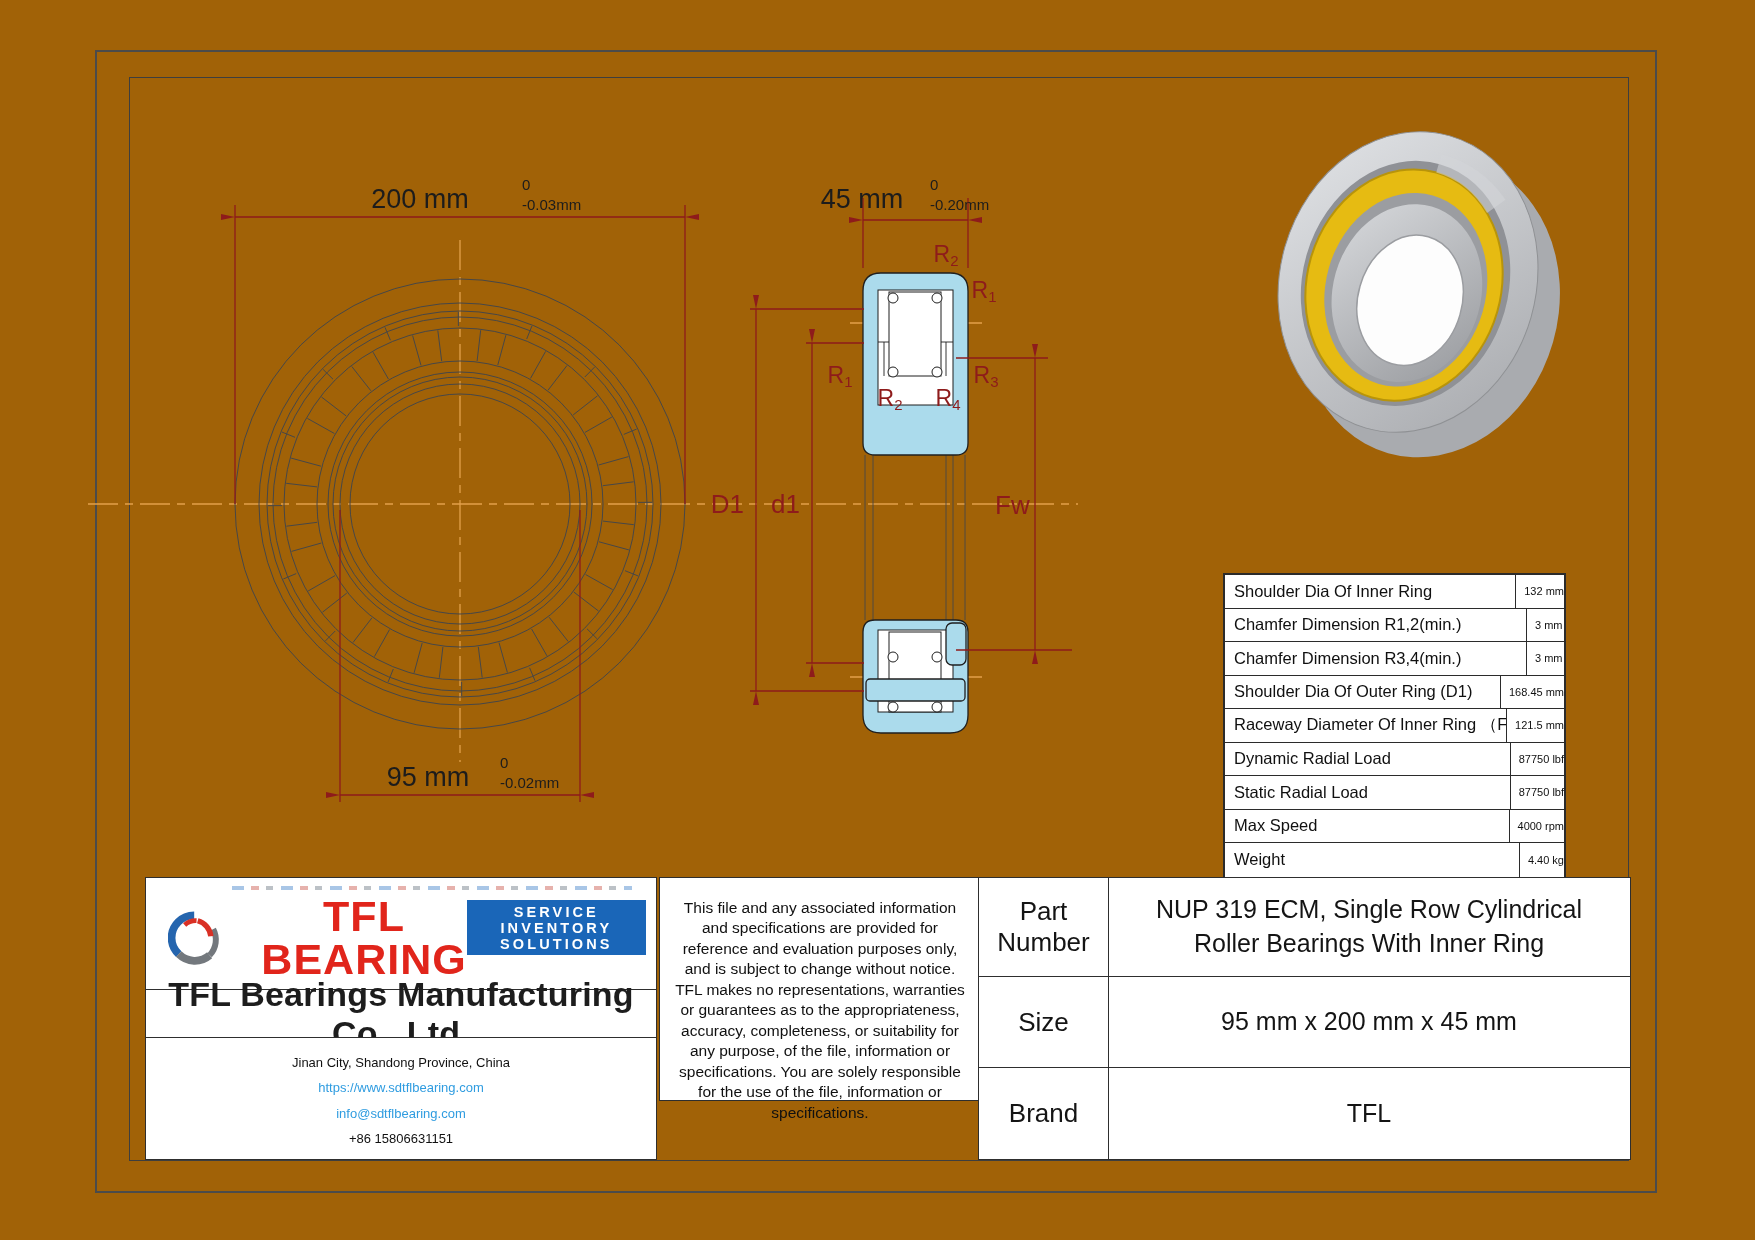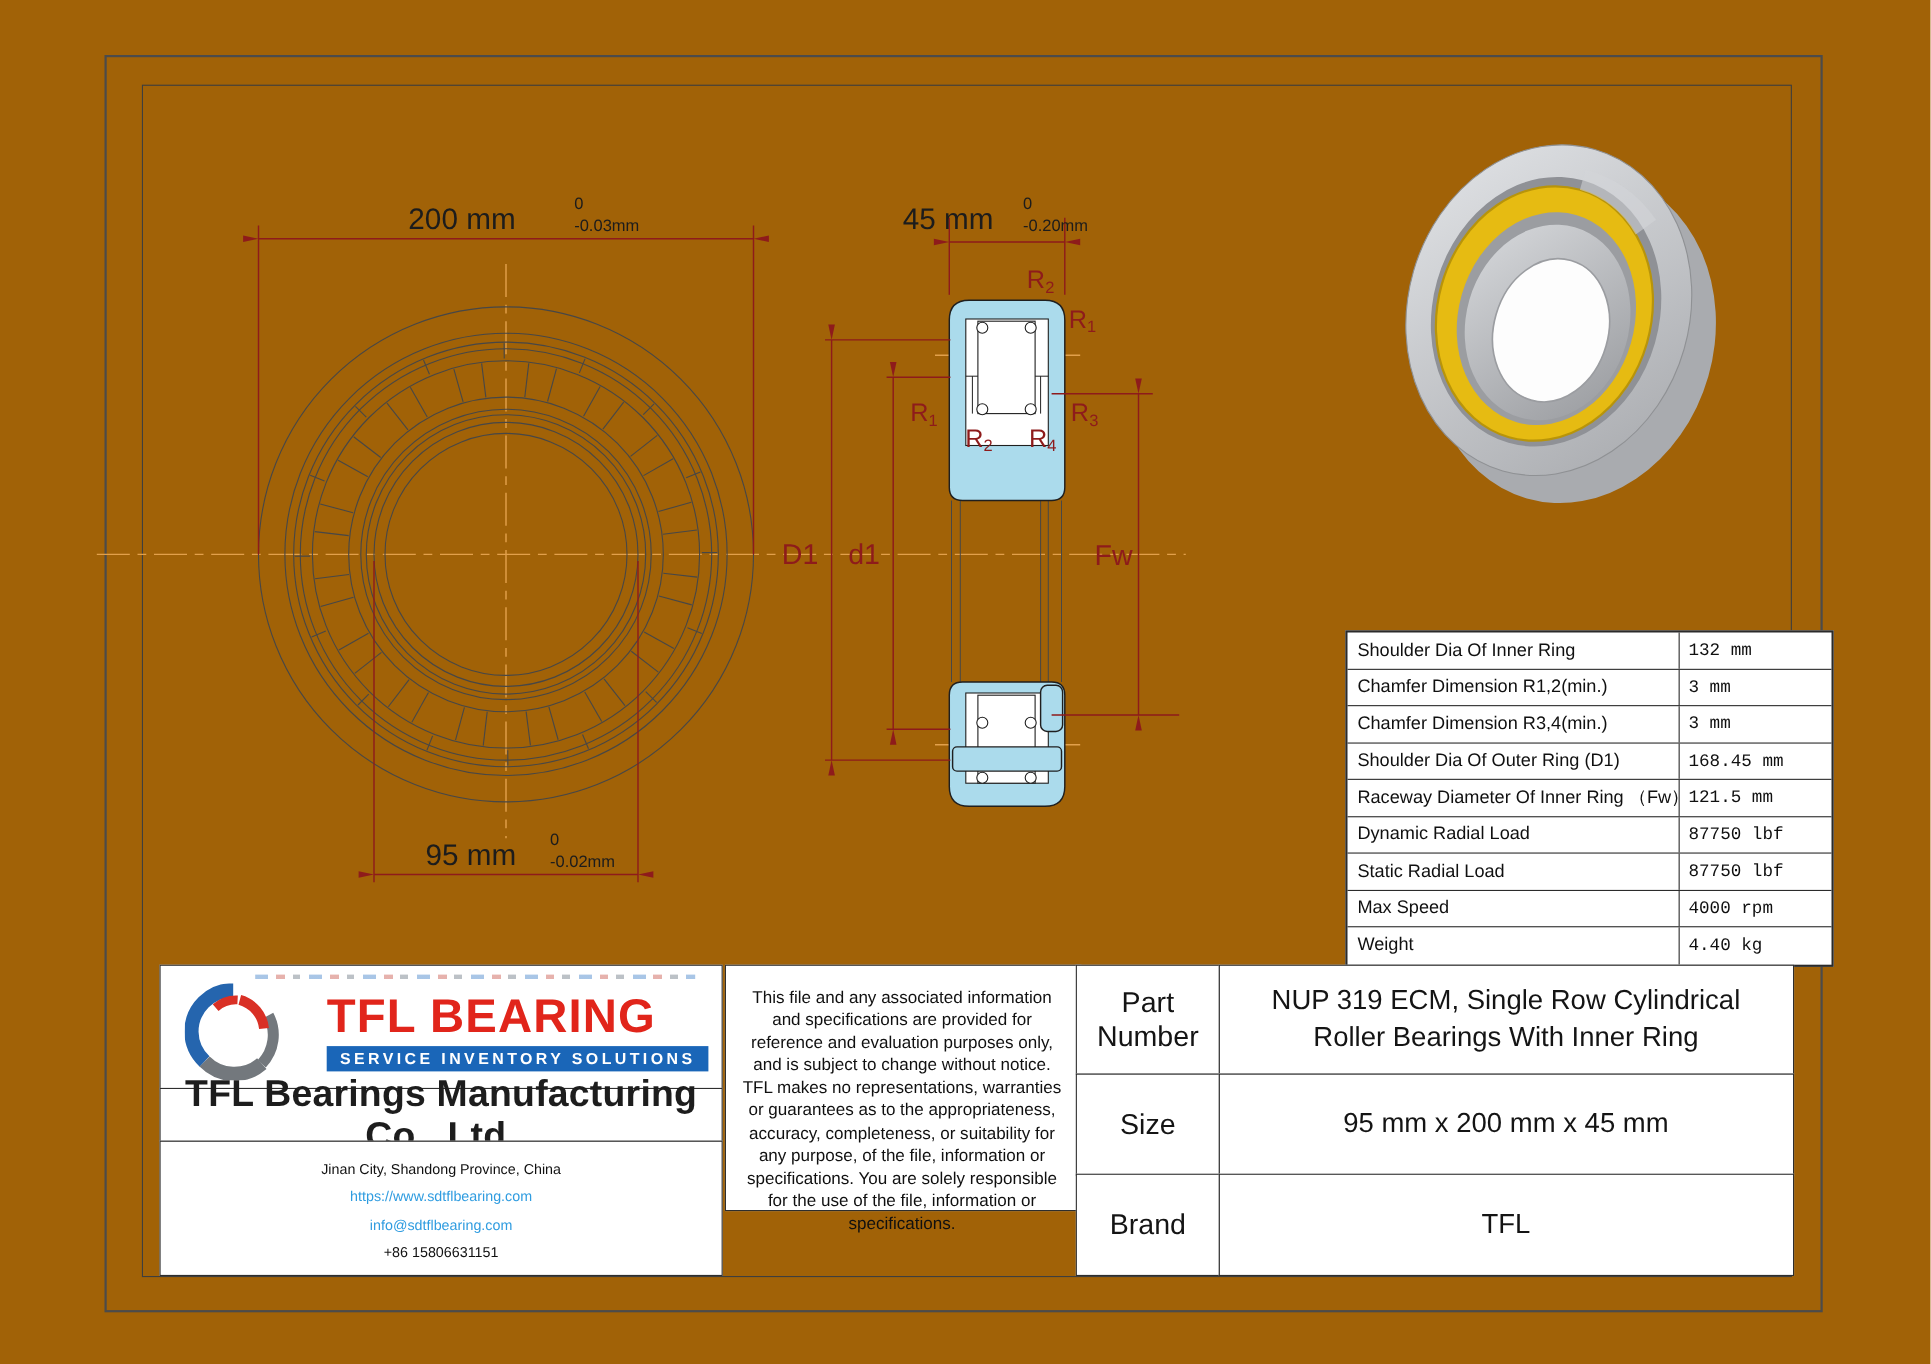--- a/index.html
+++ b/index.html
@@ -10,35 +10,35 @@
   svg{position:absolute;left:0;top:0;pointer-events:none;font-family:"Liberation Sans",sans-serif;}
   .cell{position:absolute;box-sizing:border-box;border:1.6px solid #2e2e2e;background:#fff;
         display:flex;align-items:center;justify-content:center;text-align:center;}
   .tb-label{font-size:26px;color:#141414;}
   .tb-value{font-size:25px;color:#141414;line-height:1.35;}
   .part-value{max-width:480px;}
   .logo-cell{flex-direction:column;align-items:stretch;justify-content:flex-start;padding:6px 10px 0 16px;}
   .artifact-row{height:4px;margin:2px 14px 4px 70px;opacity:.65;
      background:repeating-linear-gradient(90deg,#7aa7d9 0 12px,transparent 12px 19px,#d98880 19px 27px,transparent 27px 34px,#98a0a8 34px 41px,transparent 41px 49px);}
   .logo-row{display:flex;align-items:center;gap:14px;padding-left:6px;}
-  .logo-text-col{display:flex;flex-direction:column;align-items:flex-start;margin-left:27px;}
+  .logo-text-col{display:flex;flex-direction:row;align-items:flex-start;margin-left:27px;}
   .logo-title{font-size:43px;font-weight:bold;letter-spacing:1px;line-height:1;}
   .logo-tagline{margin-top:5px;color:#fff;font-size:14.5px;font-weight:bold;letter-spacing:3.1px;
                 padding:4px 12px 3px 12px;}
   .company{font-size:34px;font-weight:bold;color:#1d1d1d;letter-spacing:.2px;}
   .contact-cell{flex-direction:column;justify-content:flex-start;padding-top:12px;font-size:13px;line-height:25.5px;}
   .contact-link{text-decoration:none;}
   .disclaimer-cell{padding:20px 14px;align-items:flex-start;}
   .disclaimer{font-size:15.5px;line-height:1.32;color:#101010;}
   .spec-table{position:absolute;box-sizing:border-box;border:2px solid #2b2b2b;background:#fff;}
   .spec-row{display:flex;box-sizing:border-box;border-bottom:1.4px solid #2b2b2b;height:33.5px;}
   .spec-row:last-child{border-bottom:none;}
   .spec-label{box-sizing:border-box;width:302px;border-right:1.4px solid #2b2b2b;
               display:flex;align-items:center;padding-left:9px;font-size:16.5px;color:#101010;white-space:nowrap;overflow:hidden;}
-  .spec-value{flex:1;display:flex;align-items:center;padding-left:8px;font-size:16px;color:#101010;white-space:nowrap;font-family:Liberation Mono, monospace;}
+  .spec-value{flex:1;display:flex;align-items:center;padding-left:8px;font-size:11px;color:#101010;white-space:nowrap;}
 </style>
 </head>
 <body>
 
 <div class="sheet">
 
   <div class="frame" style="left:95px;top:50px;width:1562px;height:1143px;"></div>
   <div class="frame inner" style="left:129px;top:77px;width:1500px;height:1084px;"></div>
 
   <svg width="1755" height="1240" viewBox="0 0 1755 1240">
@@ -222,21 +222,21 @@
       <ellipse cx="1408" cy="282" rx="128" ry="152" fill="url(#metal)" stroke="#8f9194" stroke-width="1"></ellipse>
       <ellipse cx="1406" cy="284" rx="103" ry="124" fill="#8f9196"></ellipse>
       <ellipse cx="1405" cy="286" rx="97" ry="117" fill="#e6bb12" stroke="#b8940a" stroke-width="2"></ellipse>
       <ellipse cx="1408" cy="290" rx="80" ry="98" fill="#9b9da1"></ellipse>
       <ellipse cx="1410" cy="293" rx="74" ry="90" fill="url(#metal2)"></ellipse>
       <ellipse cx="1415" cy="299" rx="52" ry="66" fill="#fdfdfd" stroke="#9b9da1" stroke-width="1.5"></ellipse>
       <path d="M1405,169 a97,117 0 0 1 60,25 l14,-18 a128,152 0 0 0 -74,-26 z" fill="#d4d6d9" opacity=".55"></path>
     </g>
   </svg>
 
-  <div class="spec-table" id="spec-table" style="left:1223px;top:573px;width:444px;height:306px;">
+  <div class="spec-table" id="spec-table" style="left:1223px;top:573px;width:343px;height:306px;">
       <div class="spec-row">
         <div class="spec-label">Shoulder Dia Of Inner Ring</div>
         <div class="spec-value">132 mm</div>
       </div>
       <div class="spec-row">
         <div class="spec-label">Chamfer Dimension R1,2(min.)</div>
         <div class="spec-value">3 mm</div>
       </div>
       <div class="spec-row">
         <div class="spec-label">Chamfer Dimension R3,4(min.)</div>

